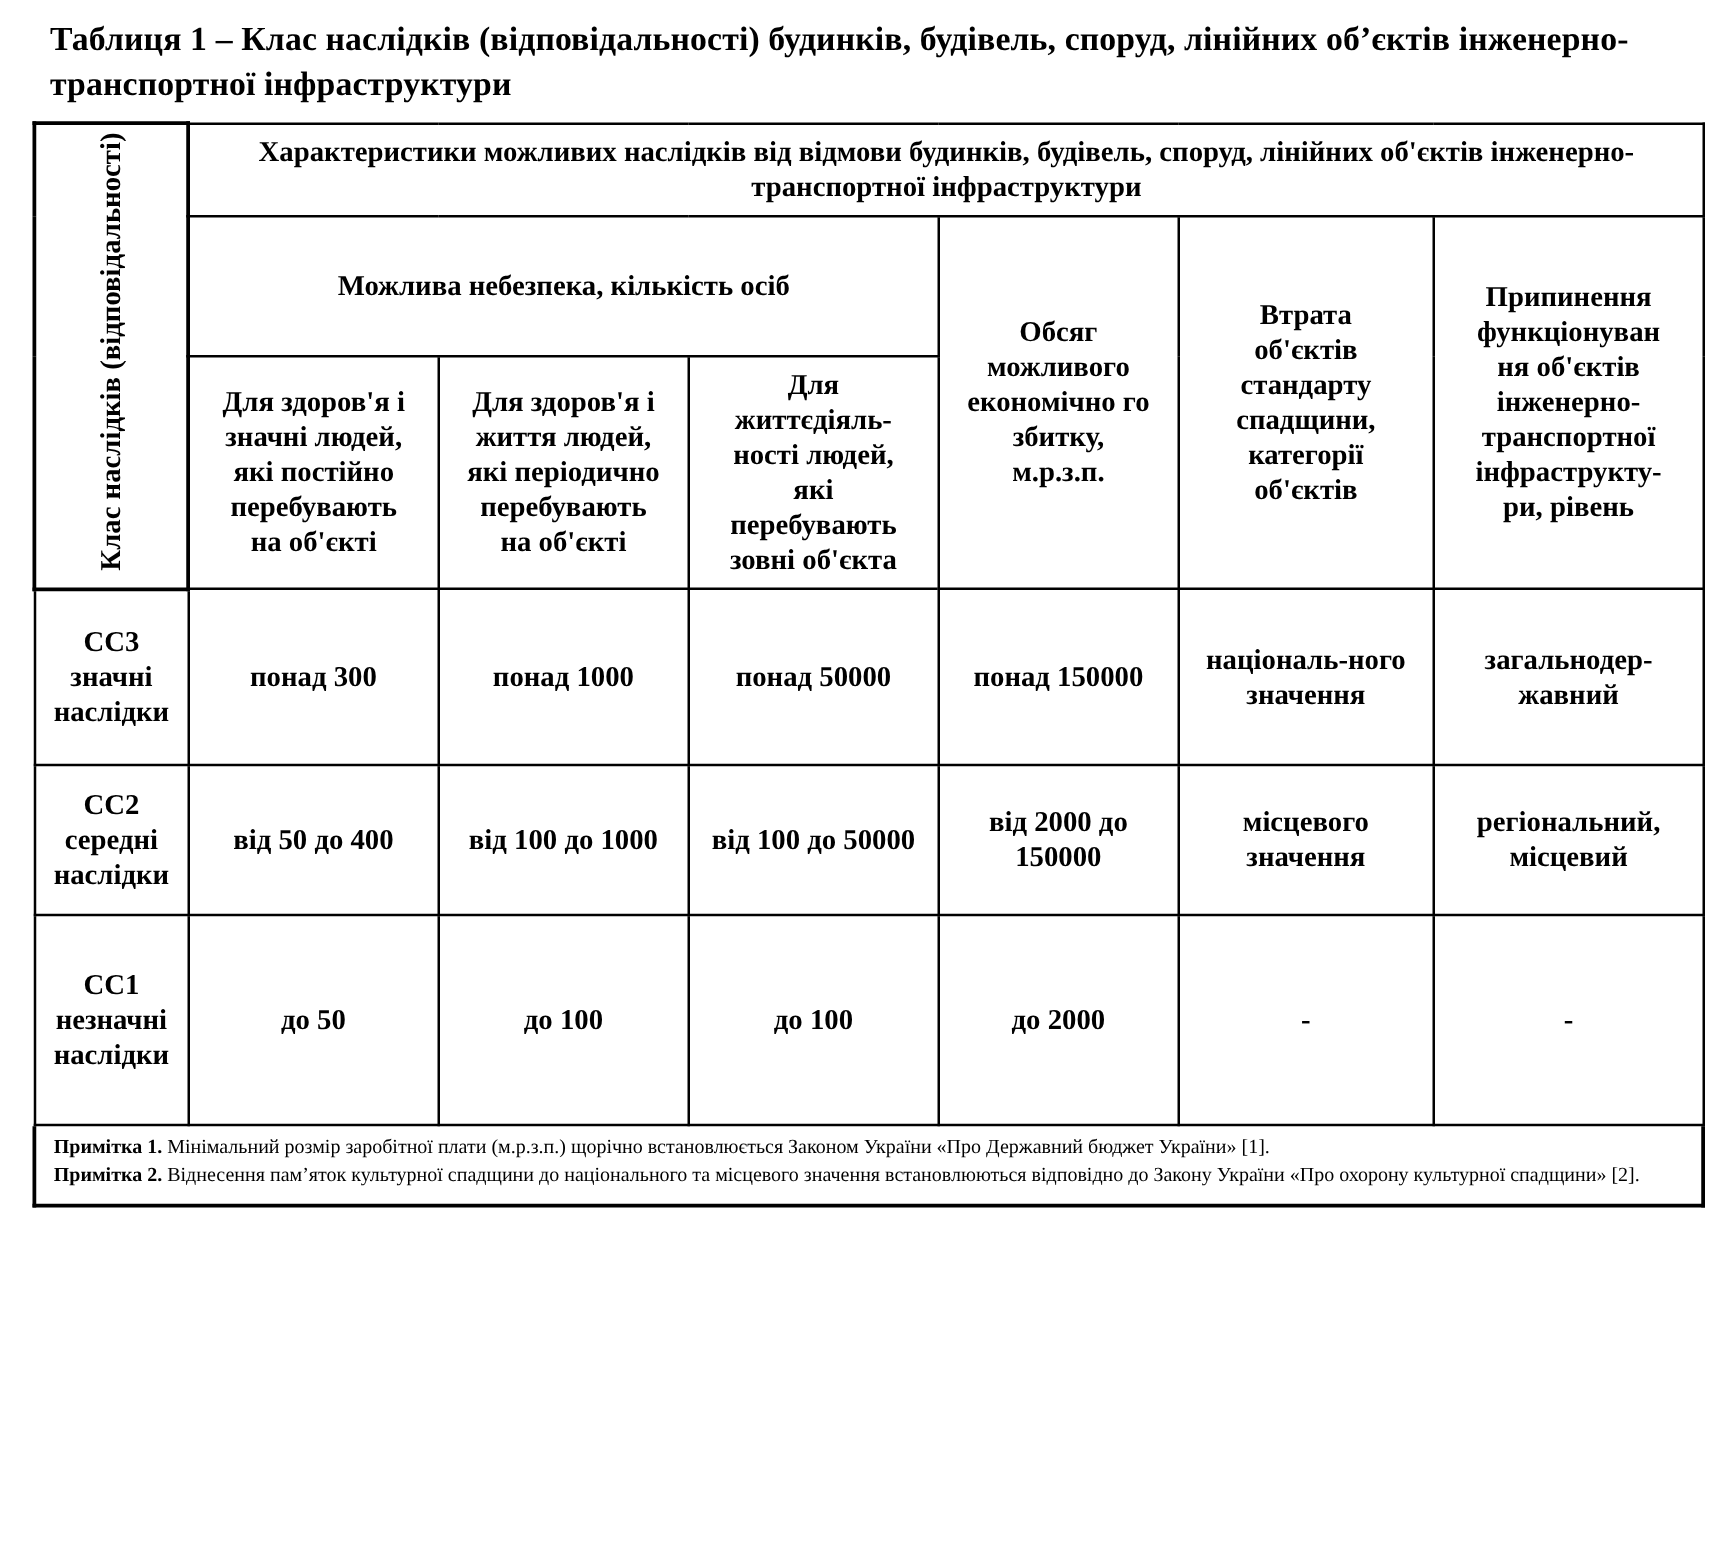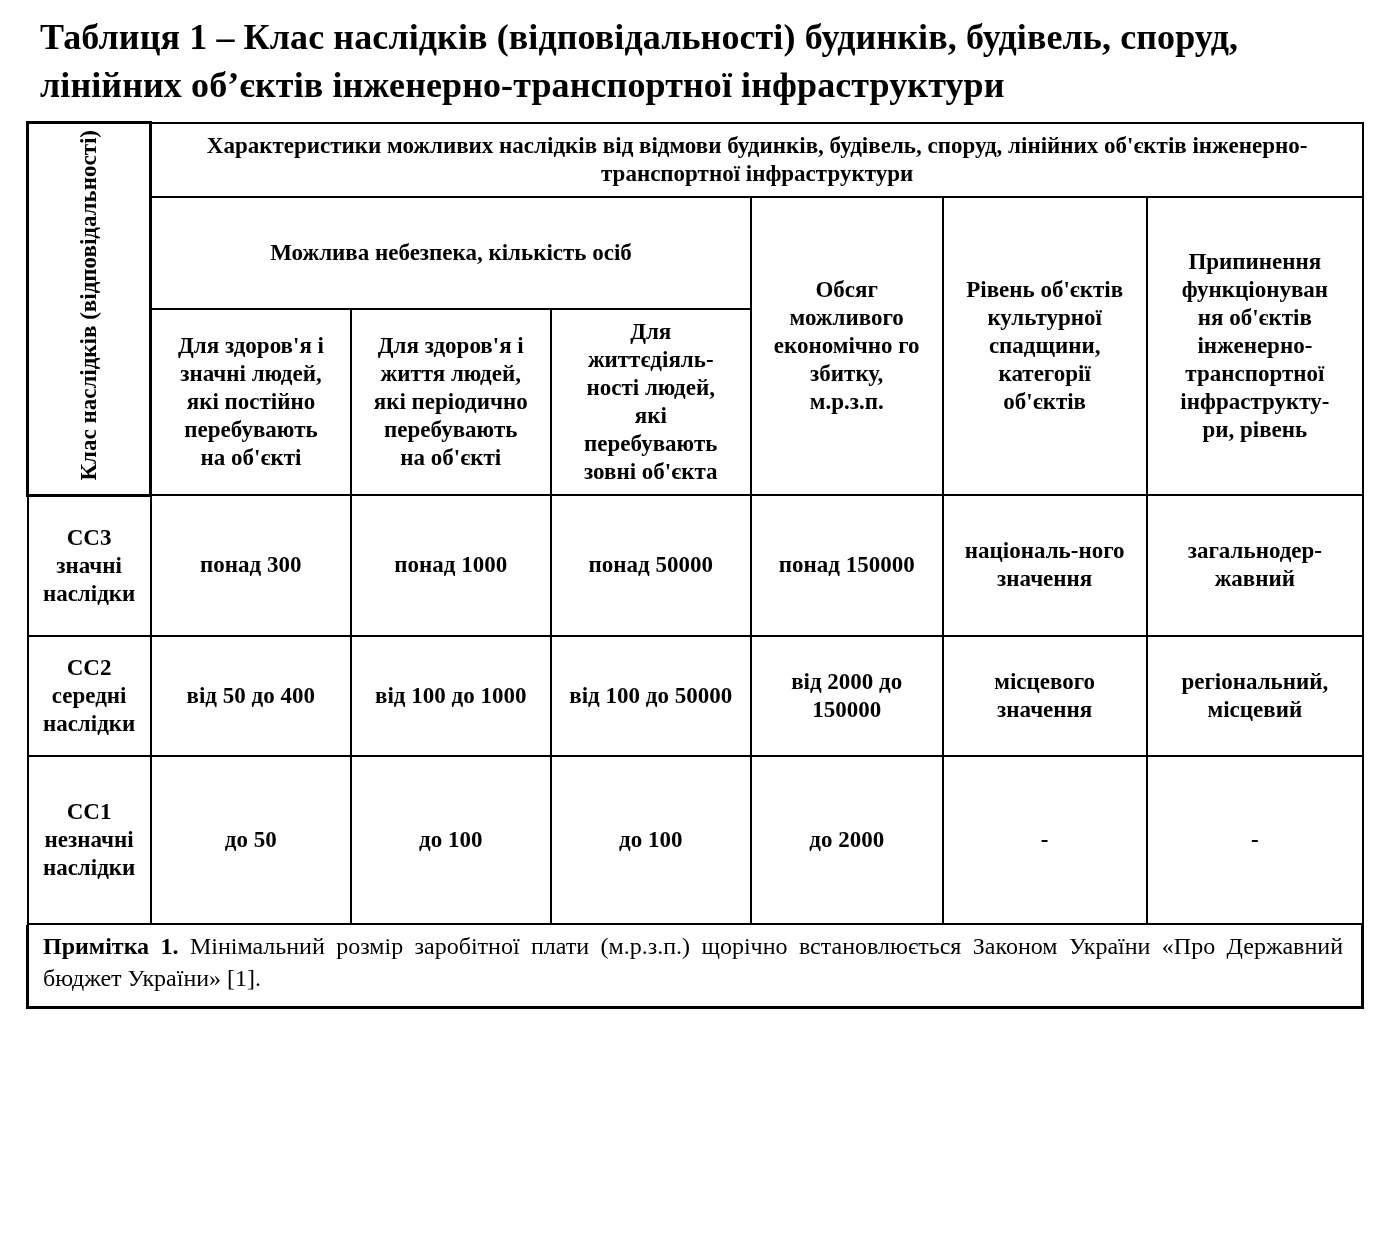--- a/index.html
+++ b/index.html
@@ -15,21 +15,21 @@
     overflow: hidden;
   }
   .page {
     width: 1387px;
     height: 1252px;
     box-sizing: border-box;
     padding: 14px 22px 0 22px;
     position: relative;
   }
   .caption {
-    font-size: 36px;
+    font-size: 27px;
     font-weight: bold;
     line-height: 1.32;
     letter-spacing: 0.1px;
     margin: 0 0 12px 18px;
     width: 1320px;
   }
   table.main {
     border-collapse: collapse;
     width: 1338px;
     margin-left: 4px;
@@ -89,21 +89,21 @@
   .cell-two-line { line-height: 1.3; }
   .notes {
     width: 1338px;
     margin-left: 4px;
     box-sizing: border-box;
     border: 3px solid #000;
     border-top: none;
     padding: 6px 14px 10px 14px;
   }
   .note {
-    font-size: 24px;
+    font-size: 16px;
     line-height: 1.33;
     text-align: justify;
     margin: 0 4px 2px 0;
   }
   .note b { font-weight: bold; }
 </style>
 </head>
 <body>
 
 <div class="page">
@@ -123,21 +123,21 @@
     <thead>
       <tr>
         <td class="rot-cell outer-border" rowspan="3">
           <span class="rot-inner">Клас наслідків (відповідальності)</span>
         </td>
         <td class="hdr-top" colspan="6">Характеристики можливих наслідків від відмови будинків, будівель, споруд, лінійних об'єктів інженерно-транспортної інфраструктури</td>
       </tr>
       <tr>
         <td class="hdr-mid" colspan="3">Можлива небезпека, кількість осіб</td>
         <td class="hdr-col" rowspan="2">Обсяг можливого економічно го збитку, м.р.з.п.</td>
-        <td class="hdr-col" rowspan="2">Рівень об'єктів культурної спадщини, категорії об'єктів</td>
+        <td class="hdr-col" rowspan="2">Втрата об'єктів стандарту спадщини, категорії об'єктів</td>
         <td class="hdr-col" rowspan="2">Припинення функціонуван ня об'єктів інженерно-транспортної інфраструкту-ри, рівень</td>
       </tr>
       <tr>
         <td class="hdr-col">Для здоров'я і значні людей, які постійно перебувають на об'єкті</td>
         <td class="hdr-col">Для здоров'я і життя людей, які періодично перебувають на об'єкті</td>
         <td class="hdr-col">Для життєдіяль-ності людей, які перебувають зовні об'єкта</td>
       </tr>
     </thead>
     <tbody class="databody">
       <tr class="r1">
@@ -165,15 +165,16 @@
         <td>до 100</td>
         <td>до 2000</td>
         <td>-</td>
         <td>-</td>
       </tr>
     </tbody>
   </table>
 
   <div class="notes">
     <p class="note"><b>Примітка 1.</b><span> Мінімальний розмір заробітної плати (м.р.з.п.) щорічно встановлюється Законом України  «Про Державний бюджет України» [1].</span></p>
+    <p class="note"><b>Примітка 2.</b><span> Віднесення пам’яток культурної спадщини до національного та місцевого значення   встановлюються відповідно до Закону України   «Про охорону культурної спадщини» [2].</span></p>
   </div>
 
 </div>
 
 </body></html>

